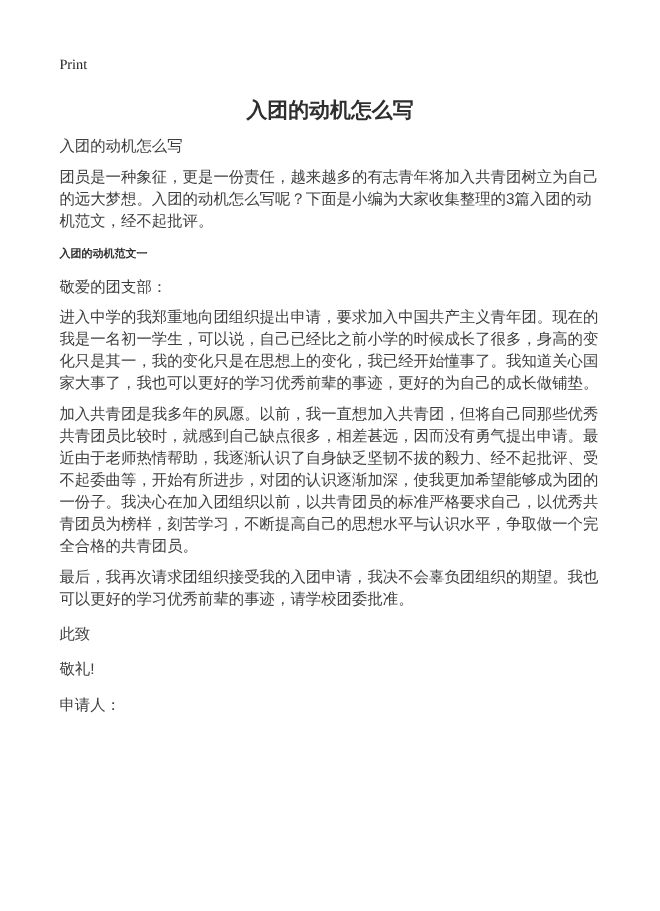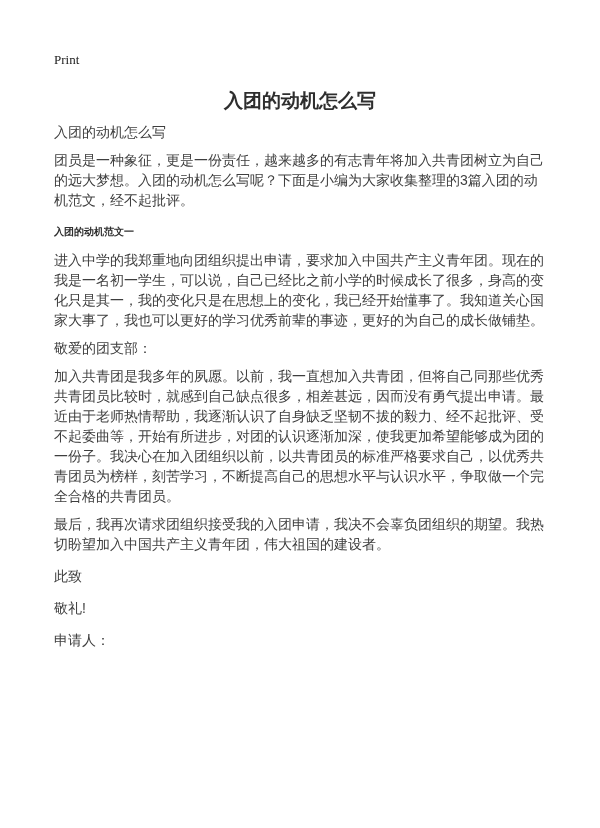--- a/index.html
+++ b/index.html
@@ -64,29 +64,29 @@
   <span class="print-link">Print</span>
 
   <h1 class="doc-title">入团的动机怎么写</h1>
 
   <p>入团的动机怎么写</p>
 
   <p>团员是一种象征，更是一份责任，越来越多的有志青年将加入共青团树立为自己的远大梦想。入团的动机怎么写呢？下面是小编为大家收集整理的3篇入团的动机范文，经不起批评。</p>
 
   <h2 class="section-heading">入团的动机范文一</h2>
 
+  <p>敬爱的团支部：</p>
+
   <p>进入中学的我郑重地向团组织提出申请，要求加入中国共产主义青年团。现在的我是一名初一学生，可以说，自己已经比之前小学的时候成长了很多，身高的变化只是其一，我的变化只是在思想上的变化，我已经开始懂事了。我知道关心国家大事了，我也可以更好的学习优秀前辈的事迹，更好的为自己的成长做铺垫。</p>
-
-  <p>敬爱的团支部：</p>
 
 
   <p>加入共青团是我多年的夙愿。以前，我一直想加入共青团，但将自己同那些优秀共青团员比较时，就感到自己缺点很多，相差甚远，因而没有勇气提出申请。最近由于老师热情帮助，我逐渐认识了自身缺乏坚韧不拔的毅力、经不起批评、受不起委曲等，开始有所进步，对团的认识逐渐加深，使我更加希望能够成为团的一份子。我决心在加入团组织以前，以共青团员的标准严格要求自己，以优秀共青团员为榜样，刻苦学习，不断提高自己的思想水平与认识水平，争取做一个完全合格的共青团员。</p>
 
 
-  <p>最后，我再次请求团组织接受我的入团申请，我决不会辜负团组织的期望。我热切盼望加入中国共产主义青年团，伟大祖国的建设者。</p>
+  <p>最后，我再次请求团组织接受我的入团申请，我决不会辜负团组织的期望。我也可以更好的学习优秀前辈的事迹，请学校团委批准。</p>
 
   <p class="closing-line">此致</p>
 
   <p class="closing-line">敬礼!</p>
 
   <p class="closing-line">申请人：</p>
 
 </div>
 
 </body></html>

